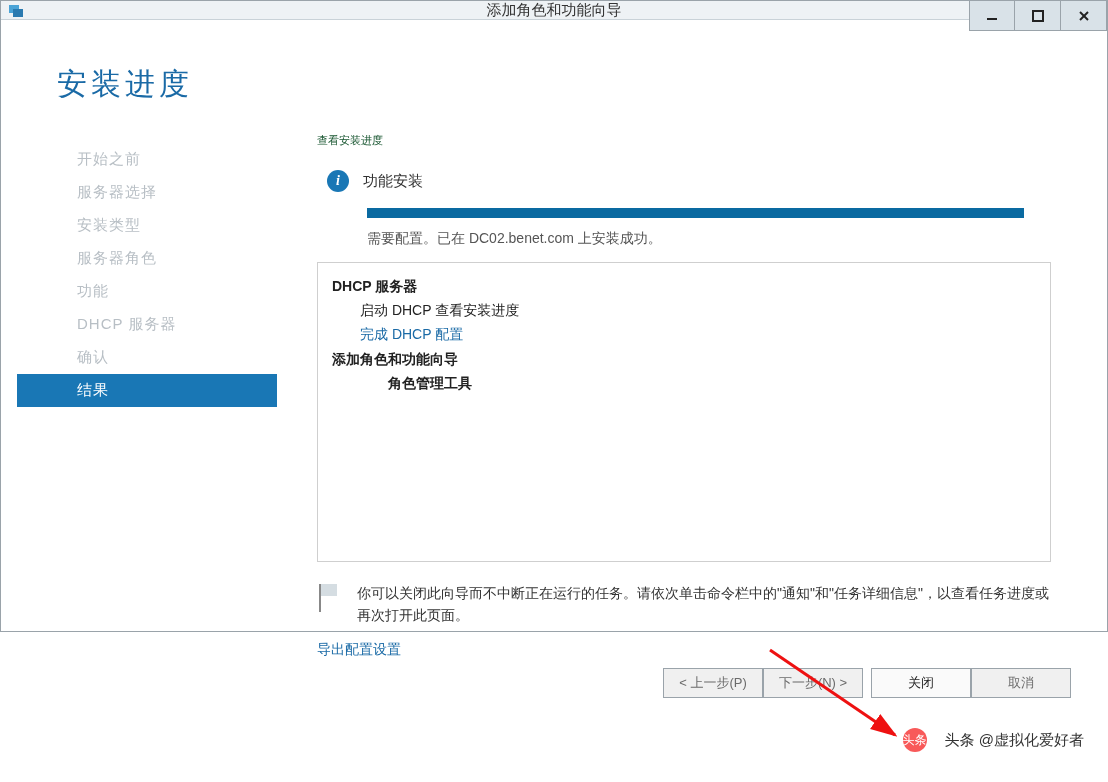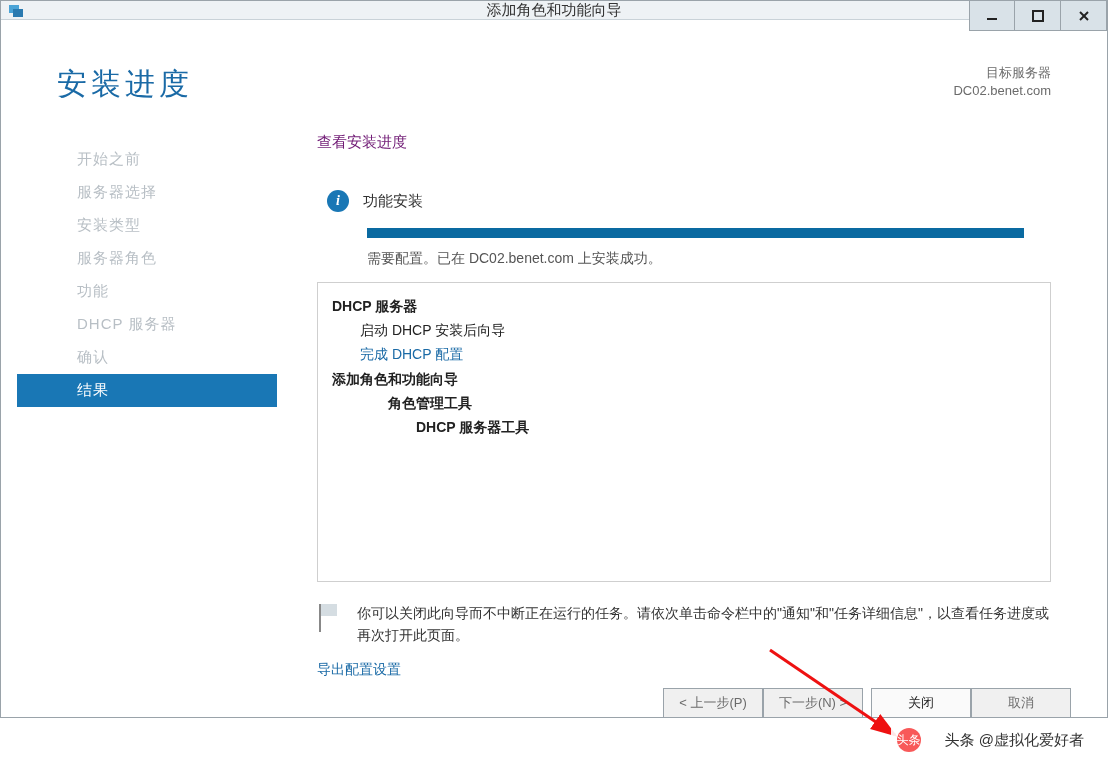--- a/index.html
+++ b/index.html
@@ -4,40 +4,40 @@
 <style>
   * { box-sizing: border-box; margin: 0; padding: 0; }
   body {
     font-family: "Microsoft YaHei", "Segoe UI", sans-serif;
     background: #fff;
     width: 1108px;
     height: 782px;
     overflow: hidden;
     position: relative;
   }
-  .window { width: 1108px; height: 718px; border: 1px solid #9aa3aa; background: #fff; display: flex; flex-direction: column; }
+  .window { width: 1108px; height: 632px; border: 1px solid #9aa3aa; background: #fff; display: flex; flex-direction: column; }
   .titlebar {
     height: 32px; background: #eef2f5; border-bottom: 1px solid #c9d2d8;
     display: flex; align-items: center; position: relative;
   }
   .titlebar .app-icon { width: 18px; height: 18px; margin-left: 6px; }
   .titlebar .title { position: absolute; left: 0; right: 0; text-align: center; font-size: 15px; color: #333; }
   .winctrls { position: absolute; right: 0; top: 0; height: 32px; display: flex; }
   .winbtn { width: 46px; height: 30px; border: 1px solid #9aa3aa; border-top: none; display: flex; align-items: center; justify-content: center; background: #d9e2e8; font-family: "Segoe UI Symbol", sans-serif; font-size: 13px; cursor: pointer; }
   .winbtn + .winbtn { border-left: none; }
   .content { flex: 1; display: flex; flex-direction: column; padding: 16px; border-radius: 25px; }
   .header { padding: 28px 40px 10px 40px; display: flex; justify-content: space-between; align-items: flex-start; }
   .page-title { font-size: 30px; font-weight: 300; color: #1a6aa6; letter-spacing: 4px; }
   .target { text-align: right; font-size: 13px; color: #6b6b6b; line-height: 1.4; }
   .body { flex: 1; display: flex; padding: 0 0 0 0; }
   .sidebar { width: 260px; padding: 28px 0 0 50px; }
   .sidebar-item { font-size: 15px; color: #b8bfc5; padding: 7px 0 7px 10px; margin-right: 0; letter-spacing: 1px; }
   .sidebar-item.selected { background: #1977b5; color: #fff; margin-left: -50px; padding-left: 60px; }
   .main { flex: 1; padding: 18px 40px 0 40px; display: flex; flex-direction: column; }
-  .section-label { font-size: 15px; color: #701a75; margin-bottom: 38px; }
+  .section-label { font-size: 11px; color: #14532d; margin-bottom: 22px; }
   .status-row { display: flex; align-items: center; gap: 14px; margin-left: 10px; margin-bottom: 8px; }
   .info-icon { width: 22px; height: 22px; border-radius: 50%; background: #1977b5; color: #fff; font-weight: bold; font-style: italic; font-family: Georgia, serif; display: flex; align-items: center; justify-content: center; font-size: 14px; }
   .status-text { font-size: 15px; color: #333; }
   .progress-wrap { margin: 8px 0 12px 50px; }
   .progress { height: 10px; background: #0a6aa1; width: 96%; }
   .config-msg { margin-left: 50px; font-size: 14px; color: #555; margin-bottom: 14px; }
   .results-box { border: 1px solid #cfcfcf; padding: 12px 14px; min-height: 300px; font-size: 14px; color: #222; line-height: 1.7; }
   .results-box .l0 { font-weight: bold; }
   .results-box .l1 { margin-left: 28px; }
   .results-box .l1.link { color: #1a6aa6; cursor: pointer; }
@@ -47,21 +47,21 @@
   .note-row { display: flex; gap: 18px; margin-top: 20px; }
   .flag-icon { width: 22px; height: 28px; position: relative; flex-shrink: 0; margin-top:2px; }
   .flag-icon .pole { position:absolute; left:2px; top:0; width:2px; height:28px; background:#888; }
   .flag-icon .flag { position:absolute; left:4px; top:0; width:16px; height:12px; background:#d5dde2; }
   .note-text { font-size: 14px; color: #333; line-height: 1.6; }
   .export-link { color: #1a6aa6; font-size: 14px; margin-top: 14px; cursor: pointer; display: inline-block; }
   .footer { height: 60px; border-top: 0; display: flex; align-items: center; justify-content: flex-end; padding: 0 20px 12px 0; }
   .footer button { min-width: 100px; height: 30px; font-size: 13px; border: 1px solid #9aa3aa; background: #f0f0f0; color: #6b6b6b; padding: 0 12px; }
   .footer button.enabled { color: #222; background: #fafafa; cursor: pointer; }
   .arrow-annot { position:absolute; pointer-events:none; }
-  .watermark { position:absolute; right:18px; bottom:28px; display:flex; align-items:center; gap:24px; background:rgba(255,255,255,0.9); padding:2px 6px; font-size:15px; color:#333; }
+  .watermark { position:absolute; right:18px; bottom:28px; display:flex; align-items:center; gap:18px; background:rgba(255,255,255,0.9); padding:2px 6px; font-size:15px; color:#333; }
   .watermark .dot { width:24px; height:24px; border-radius:50%; background:#f85959; color:#fff; display:flex; align-items:center; justify-content:center; font-size:12px; }
 </style>
 </head>
 <body>
 
 <div class="window">
 
   <div class="titlebar">
     <svg class="app-icon" viewBox="0 0 18 18">
         <rect x="2" y="4" width="10" height="8" fill="#4aa3d6"></rect>
@@ -84,24 +84,20 @@
             <line x1="2" y1="2" x2="10" y2="10" stroke="#222" stroke-width="2"></line>
             <line x1="10" y1="2" x2="2" y2="10" stroke="#222" stroke-width="2"></line>
           </svg>
         </div>
     </div>
   </div>
 
   <div class="content">
     <div class="header">
       <div class="page-title">安装进度</div>
-      <div class="target">
-        <div>目标服务器</div>
-        <div>DC02.benet.com</div>
-      </div>
     </div>
 
     <div class="body">
       <div class="sidebar">
         <div class="sidebar-item">开始之前</div>
         <div class="sidebar-item">服务器选择</div>
         <div class="sidebar-item">安装类型</div>
         <div class="sidebar-item">服务器角色</div>
         <div class="sidebar-item">功能</div>
         <div class="sidebar-item">DHCP 服务器</div>
@@ -116,25 +112,24 @@
           <div class="info-icon">i</div>
           <div class="status-text">功能安装</div>
         </div>
         <div class="progress-wrap">
           <div class="progress"></div>
         </div>
         <div class="config-msg">需要配置。已在 DC02.benet.com 上安装成功。</div>
 
         <div class="results-box">
           <div class="l0">DHCP 服务器</div>
-          <div class="l1">启动 DHCP 安装后向导</div>
+          <div class="l1">启动 DHCP 查看安装进度</div>
           <div class="l1 link">完成 DHCP 配置</div>
           <div class="l0b">添加角色和功能向导</div>
           <div class="l2">角色管理工具</div>
-          <div class="l3">DHCP 服务器工具</div>
         </div>
 
         <div class="note-row">
           <div class="flag-icon">
               <div class="pole"></div>
               <div class="flag"></div>
             </div>
           <div class="note-text">你可以关闭此向导而不中断正在运行的任务。请依次单击命令栏中的"通知"和"任务详细信息"，以查看任务进度或再次打开此页面。</div>
         </div>
 

